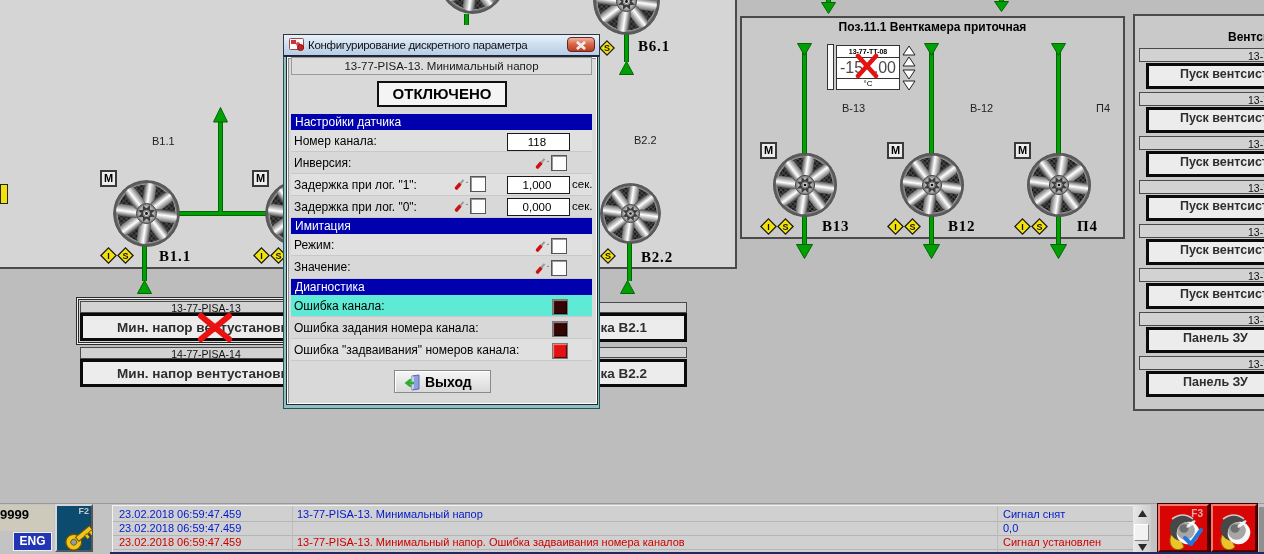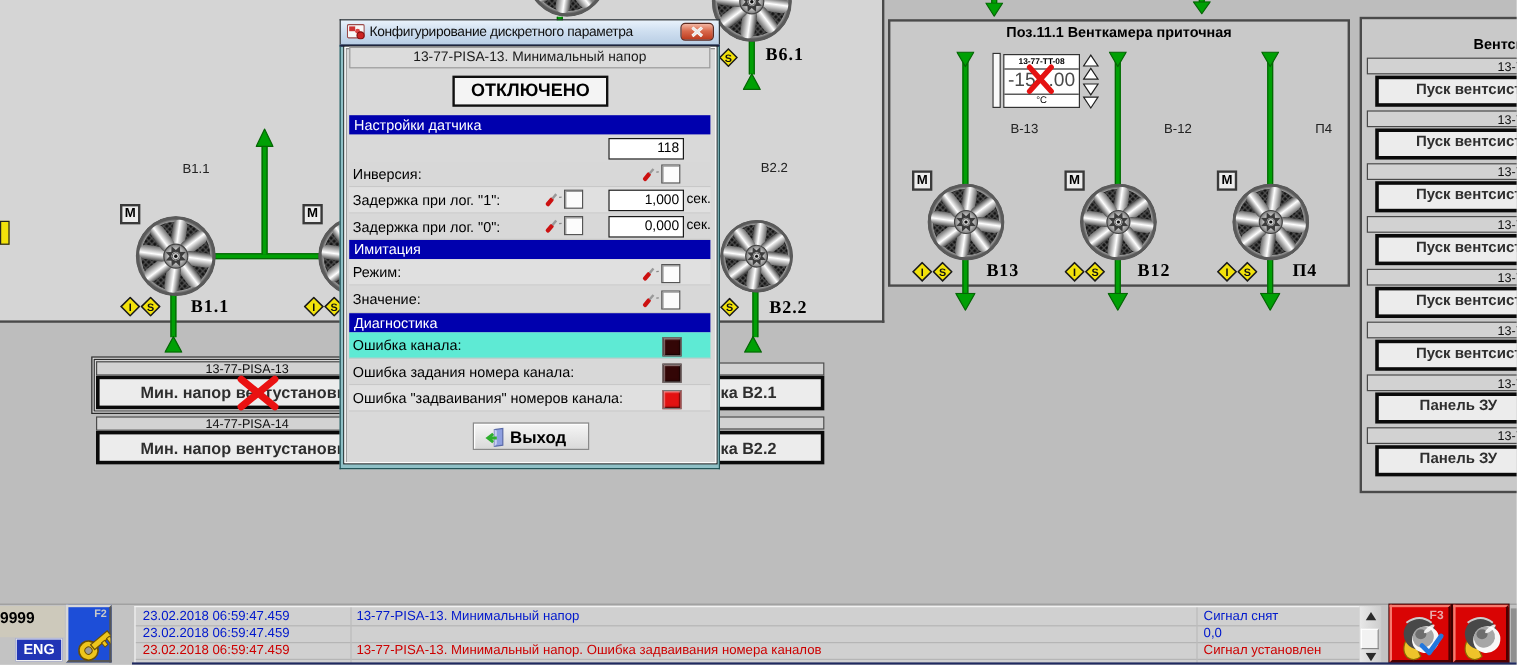--- a/index.html
+++ b/index.html
@@ -4,21 +4,21 @@
 html,body{margin:0;padding:0}
 #screen{position:relative;width:1264px;height:554px;overflow:hidden;background:#bdbdbd;font-family:"Liberation Sans",sans-serif}
 .abs{position:absolute}
 .pipeV{position:absolute;width:5px;background:#00a005;border-left:1px solid #056505;border-right:1px solid #056505;box-sizing:border-box}
 .pipeH{position:absolute;height:5px;background:#00a005;border-top:1px solid #056505;border-bottom:1px solid #056505;box-sizing:border-box}
 .mbox{position:absolute;width:17px;height:17px;box-sizing:border-box;border:2px solid #3a3a3a;background:#ededed;color:#000;font:bold 11px/13px "Liberation Sans",sans-serif;text-align:center}
 .blabel{position:absolute;font:bold 15px "Liberation Serif",serif;letter-spacing:0.8px;color:#000;white-space:nowrap}
 .tlabel{position:absolute;font:11px "Liberation Sans",sans-serif;color:#222;white-space:nowrap}
 .hdrbar{position:absolute;left:0;right:0;height:16px;background:#0000ae;color:#fff;font:12px/16px "Liberation Sans",sans-serif;padding-left:4px;box-sizing:border-box}
 .drow{position:absolute;left:0;right:0;height:21px;font:12px/21px "Liberation Sans",sans-serif;color:#000;padding-left:3px;box-sizing:border-box;border-bottom:1px solid #c8c8c8}
-.dinput{position:absolute;box-sizing:border-box;width:63px;height:18px;background:#fff;border:1px solid #1a1a1a;font:11.5px/16px "Liberation Sans",sans-serif;text-align:right;padding-right:3px}
+.dinput{position:absolute;box-sizing:border-box;width:63px;height:18px;background:#fff;border:1px solid #1a1a1a;font:11.5px/16px "Liberation Sans",sans-serif;text-align:center;padding-right:3px}
 .dcheck{position:absolute;box-sizing:border-box;width:16px;height:16px;background:#fcfcfc;border:1px solid #555;box-shadow:inset 1px 1px 0 #999}
 .dind{position:absolute;box-sizing:border-box;width:16px;height:16px;border:1px solid #777;box-shadow:inset 1px 1px 1px rgba(255,255,255,.5), inset -1px -1px 1px rgba(0,0,0,.6)}
 .grphdr{position:absolute;box-sizing:border-box;background:#d2d2d2;border:1px solid #4a4a4a;font:10.5px "Liberation Sans",sans-serif;color:#111;text-align:center}
 .grpbtn{position:absolute;box-sizing:border-box;background:#ececec;border:3px solid #0a0a0a;font:bold 13.5px "Liberation Sans",sans-serif;color:#2e2e2e;text-align:center}
 </style></head>
 <body>
 <div id="screen">
 
 <svg width="0" height="0" style="position:absolute">
       <defs>
@@ -289,21 +289,21 @@
 <div class="grpbtn" style="left:80px;top:359px;width:252px;height:28px;line-height:23px">Мин. напор вентустановка</div>
 <svg class="abs" style="left:196px;top:312px" width="38" height="31">
       <path d="M5,27 L33,4 M5,4 L33,27" stroke="#ea1111" stroke-width="6" stroke-linecap="round" fill="none"></path>
     </svg>
 
 <div class="grphdr" style="left:430px;top:302px;width:257px;height:11px;line-height:11px">13-77-PISA-13</div>
 <div class="grpbtn" style="left:430px;top:313px;width:257px;height:29px;line-height:24px;text-align:right;padding-right:37px">Мин. напор вентустановка В2.1</div>
 <div class="grphdr" style="left:430px;top:347px;width:257px;height:11px;line-height:11px">14-77-PISA-14</div>
 <div class="grpbtn" style="left:430px;top:359px;width:257px;height:28px;line-height:23px;text-align:right;padding-right:37px">Мин. напор вентустановка В2.2</div>
 
-<div class="abs" style="left:283px;top:16px;width:317px;height:375px">
+<div class="abs" style="left:283px;top:34px;width:317px;height:375px">
 
   <div class="abs" style="left:0;top:0;right:0;height:21px;background:linear-gradient(#e9f2fb,#cfdff0 45%,#b8cde4);border:1px solid #30373d;border-bottom:none;box-sizing:border-box"></div>
   <svg class="abs" style="left:6px;top:4px" width="15" height="13">
         <rect x="0.5" y="0.5" width="14" height="11" rx="1" fill="#f8f8f8" stroke="#9a4a4a"></rect>
         <rect x="2" y="2" width="5" height="4" fill="#cc3333"></rect>
         <circle cx="9" cy="6" r="2" fill="#dd4444"></circle>
         <circle cx="11.5" cy="9.5" r="3" fill="#cc2222" stroke="#801010"></circle>
       </svg>
   <div class="abs" style="left:25px;top:4px;font:11.5px/15px 'Liberation Sans',sans-serif;letter-spacing:-0.3px;color:#101010;white-space:nowrap">Конфигурирование дискретного параметра</div>
   <div class="abs" style="left:284px;top:3px;width:28px;height:15px;border-radius:4px;background:linear-gradient(#f2b5a2,#d96a4c 45%,#bc3a1e);border:1px solid #5c2a20;box-sizing:border-box"><svg width="26" height="13">
@@ -312,20 +312,21 @@
         </svg></div>
 
   <div class="abs" style="left:0;top:21px;right:0;bottom:0;background:#8fc0c6;border:1.5px solid #235458;border-top:2px solid #1d2248;box-sizing:border-box">
     <div class="abs" style="left:2.5px;top:0;right:2.5px;bottom:4.5px;background:#d9d9d9;border:1px solid #fdfdfd;box-shadow:0 0 0 1px #23282a, inset 1px 1px 0 #8f8f8f;box-sizing:border-box"></div>
   </div>
 
   <div class="abs" style="left:8px;top:23px;width:301px;height:341px;font-family:'Liberation Sans',sans-serif">
     <div class="abs" style="left:0;top:0;width:301px;height:18px;background:#dcdcdc;border:1px solid #9a9a9a;box-sizing:border-box;text-align:center;font:11.5px/16px 'Liberation Sans',sans-serif;color:#1a1a1a">13-77-PISA-13. Минимальный напор</div>
     <div class="abs" style="left:86px;top:24px;width:130px;height:26px;background:#f4f4f4;border:2px solid #101010;box-sizing:border-box;text-align:center;font:bold 15px/22px 'Liberation Sans',sans-serif;color:#000">ОТКЛЮЧЕНО</div>
     <div class="hdrbar" style="top:57px">Настройки датчика</div>
+    <div class="drow" style="top:73px;height:22px;line-height:22px;background:#e0e0e0">Номер канала:</div>
     <div class="dinput" style="left:216px;top:76px">118</div>
     <div class="drow" style="top:96px;height:21px;background:#d8d8d8">Инверсия:</div>
     <svg class="abs" style="left:243px;top:99px" width="15" height="15">
           <g transform="rotate(40 7 7)">
             <rect x="5.2" y="6" width="3.6" height="8" rx="1.5" fill="#cc1111"></rect>
             <rect x="6" y="1.5" width="2" height="5" fill="#999"></rect>
             <path d="M10.5,2 l2,-2" stroke="#888" stroke-width="1"></path>
           </g>
         </svg>
     <div class="dcheck" style="left:260px;top:98px"></div>
@@ -385,21 +386,21 @@
           </svg>
       <div class="abs" style="left:30px;top:2px;font:bold 14px/18px 'Liberation Sans',sans-serif;color:#000">Выход</div>
     </div>
   </div>
 </div>
 
 <div class="abs" style="left:0;top:503px;width:1264px;height:51px;background:#c3c3c3;border-top:1px solid #9a9a9a;box-sizing:border-box">
   <div class="abs" style="left:0;top:1px;width:54px;height:26px;background:#cdc9bb"></div>
   <div class="abs" style="left:0;top:3px;font:bold 13px 'Liberation Sans',sans-serif;color:#000">9999</div>
   <div class="abs" style="left:13px;top:28px;width:39px;height:19px;background:#2135b5;border:1px solid #f0f0f0;box-sizing:border-box;color:#fff;font:bold 12px/17px 'Liberation Sans',sans-serif;text-align:center">ENG</div>
-  <div class="abs" style="left:55px;top:0;width:38px;height:48px;background:#1d4ed8;border:2px solid;border-color:#d8d8d8 #565656 #565656 #d8d8d8;box-sizing:border-box">
+  <div class="abs" style="left:55px;top:0;width:38px;height:48px;background:#0c4a6e;border:2px solid;border-color:#d8d8d8 #565656 #565656 #d8d8d8;box-sizing:border-box">
     <div class="abs" style="right:2px;top:0;font:bold 9px 'Liberation Sans',sans-serif;color:#c9c9c9">F2</div>
     <svg class="abs" style="left:1px;top:2px" width="34" height="44">
           <g transform="rotate(-40 17 24)">
             <circle cx="9.5" cy="31" r="8" fill="#edc51c" stroke="#6b4f04" stroke-width="1.4"></circle>
             <circle cx="9.5" cy="31" r="3" fill="#9b9b9b" stroke="#6b4f04" stroke-width="0.8"></circle>
             <rect x="14" y="28.4" width="18" height="5.2" fill="#edc51c" stroke="#6b4f04" stroke-width="1"></rect>
             <rect x="22" y="33" width="3.2" height="4.5" fill="#edc51c" stroke="#6b4f04" stroke-width="0.8"></rect>
             <rect x="27.4" y="33" width="3.2" height="6" fill="#edc51c" stroke="#6b4f04" stroke-width="0.8"></rect>
           </g>
         </svg>

